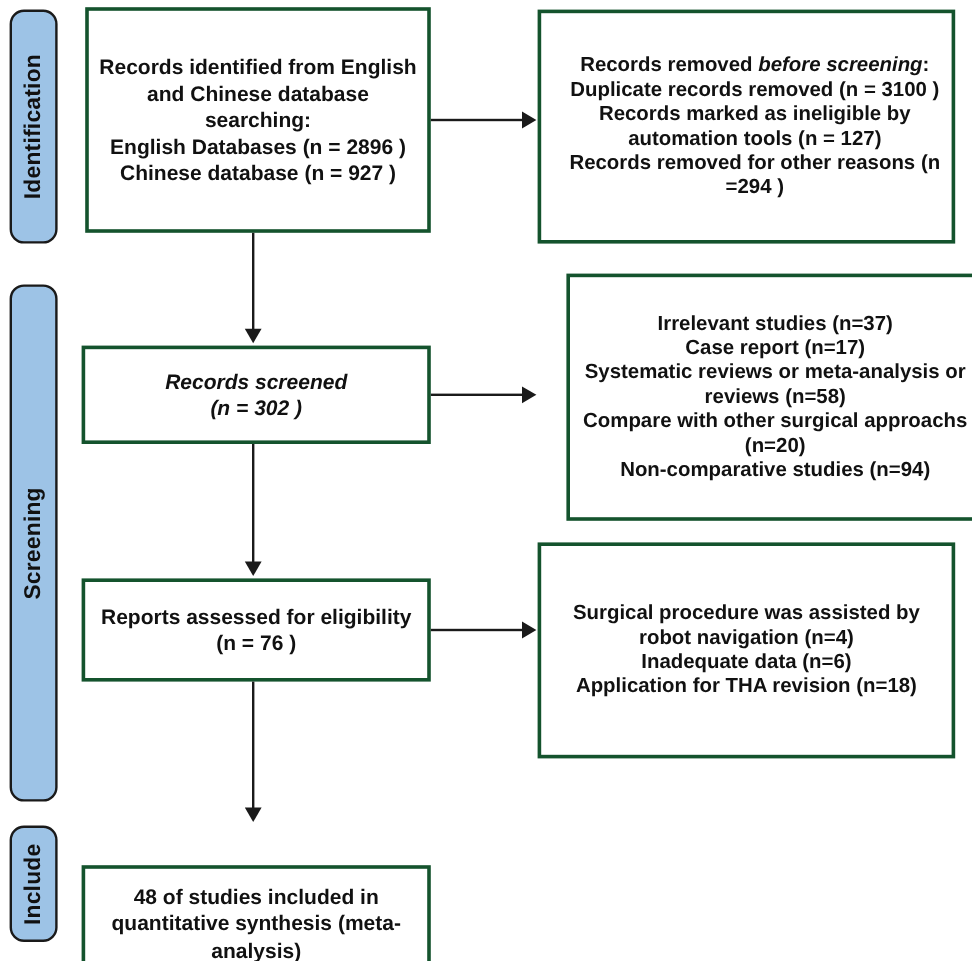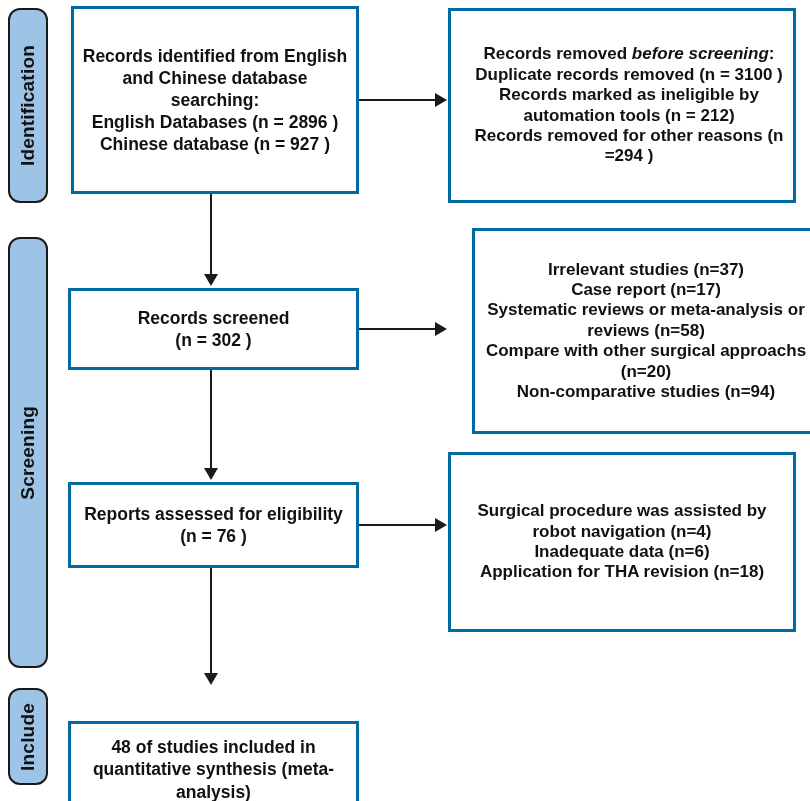--- a/index.html
+++ b/index.html
@@ -34,21 +34,21 @@
     font-size: 19px;
     color: #111111;
     letter-spacing: 0.2px;
     white-space: nowrap;
   }
 
   
   .flow-box {
     position: absolute;
     background: #ffffff;
-    border: 3px solid #0369a1;
+    border: 3px solid #14532d;
     box-sizing: border-box;
     display: flex;
     align-items: center;
     justify-content: center;
     padding: 3px 6px;
   }
   .flow-box .box-text {
     font-weight: bold;
     font-size: 17.5px;
     line-height: 1.26;
@@ -104,37 +104,37 @@
   <div class="phase-label" style="left:8px; top:688px; width:40px; height:97px;">
     <span class="phase-text">Include</span>
   </div>
 
   <div class="flow-box" style="left:71px; top:6px; width:288px; height:188px;">
     <span class="box-text">Records identified from English and Chinese database searching:
 English Databases (n = 2896 )
 Chinese database (n = 927 )</span>
   </div>
 
-  <div class="flow-box" style="left:68px; top:288px; width:291px; height:82px;">
+  <div class="flow-box" style="left:68px; top:288px; width:291px; height:82px;font-style:italic;">
     <span class="box-text">Records screened
 (n = 302 )</span>
   </div>
 
   <div class="flow-box" style="left:68px; top:482px; width:291px; height:86px;">
     <span class="box-text">Reports assessed for eligibility
 (n = 76 )</span>
   </div>
 
   <div class="flow-box" style="left:68px; top:688px; width:291px; height:97px;margin-top:33px;">
     <span class="box-text">48 of studies included in quantitative synthesis (meta-analysis)</span>
   </div>
 
   <div class="flow-box dense" style="left:448px; top:8px; width:348px; height:195px;padding-left:20px;">
     <span class="box-text"><span>Records removed </span><span class="ital">before screening</span><span>:</span><br><span>Duplicate records removed  (n = 3100 )
-Records marked as ineligible by automation tools (n = 212)
+Records marked as ineligible by automation tools (n = 127)
 Records removed for other reasons (n =294 )</span></span>
   </div>
 
   <div class="flow-box dense" style="left:448px; top:228px; width:348px; height:206px;margin-left:24px;">
     <span class="box-text">Irrelevant studies (n=37)
 Case report (n=17)
 Systematic reviews or meta-analysis or reviews (n=58)
 Compare with other surgical approachs (n=20)
 Non-comparative studies (n=94)</span>
   </div>

